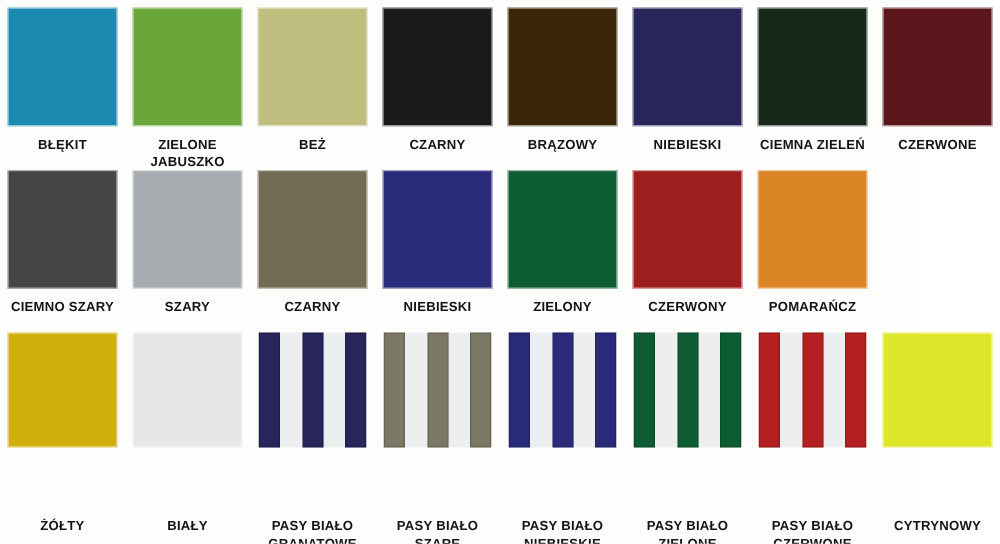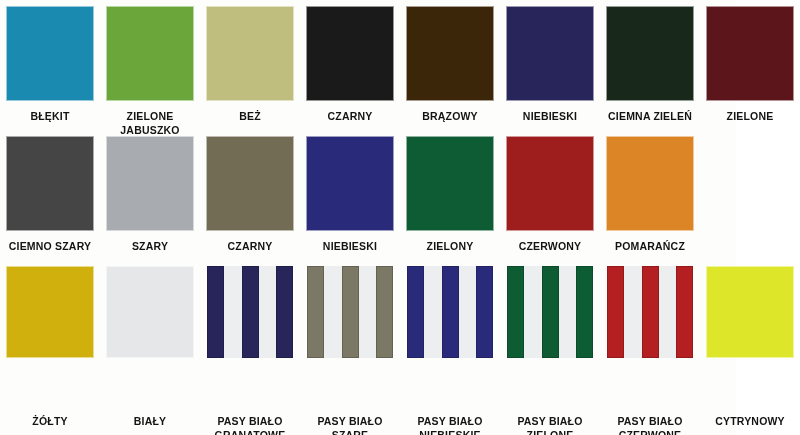--- a/index.html
+++ b/index.html
@@ -98,21 +98,21 @@
       <div class="cell">
         <div class="swatch" style="background: rgb(39, 37, 90);"></div>
         <div class="label">NIEBIESKI</div>
       </div>
       <div class="cell">
         <div class="swatch" style="background: rgb(24, 41, 27);"></div>
         <div class="label">CIEMNA ZIELEŃ</div>
       </div>
       <div class="cell">
         <div class="swatch" style="background: rgb(92, 21, 27);"></div>
-        <div class="label">ZIELONE</div>
+        <div class="label">CZERWONE</div>
       </div>
     </div>
     <div class="row row-2">
       <div class="cell">
         <div class="swatch" style="background: rgb(69, 69, 69);"></div>
         <div class="label">CIEMNO SZARY</div>
       </div>
       <div class="cell">
         <div class="swatch" style="background: rgb(168, 171, 176);"></div>
         <div class="label">SZARY</div>

